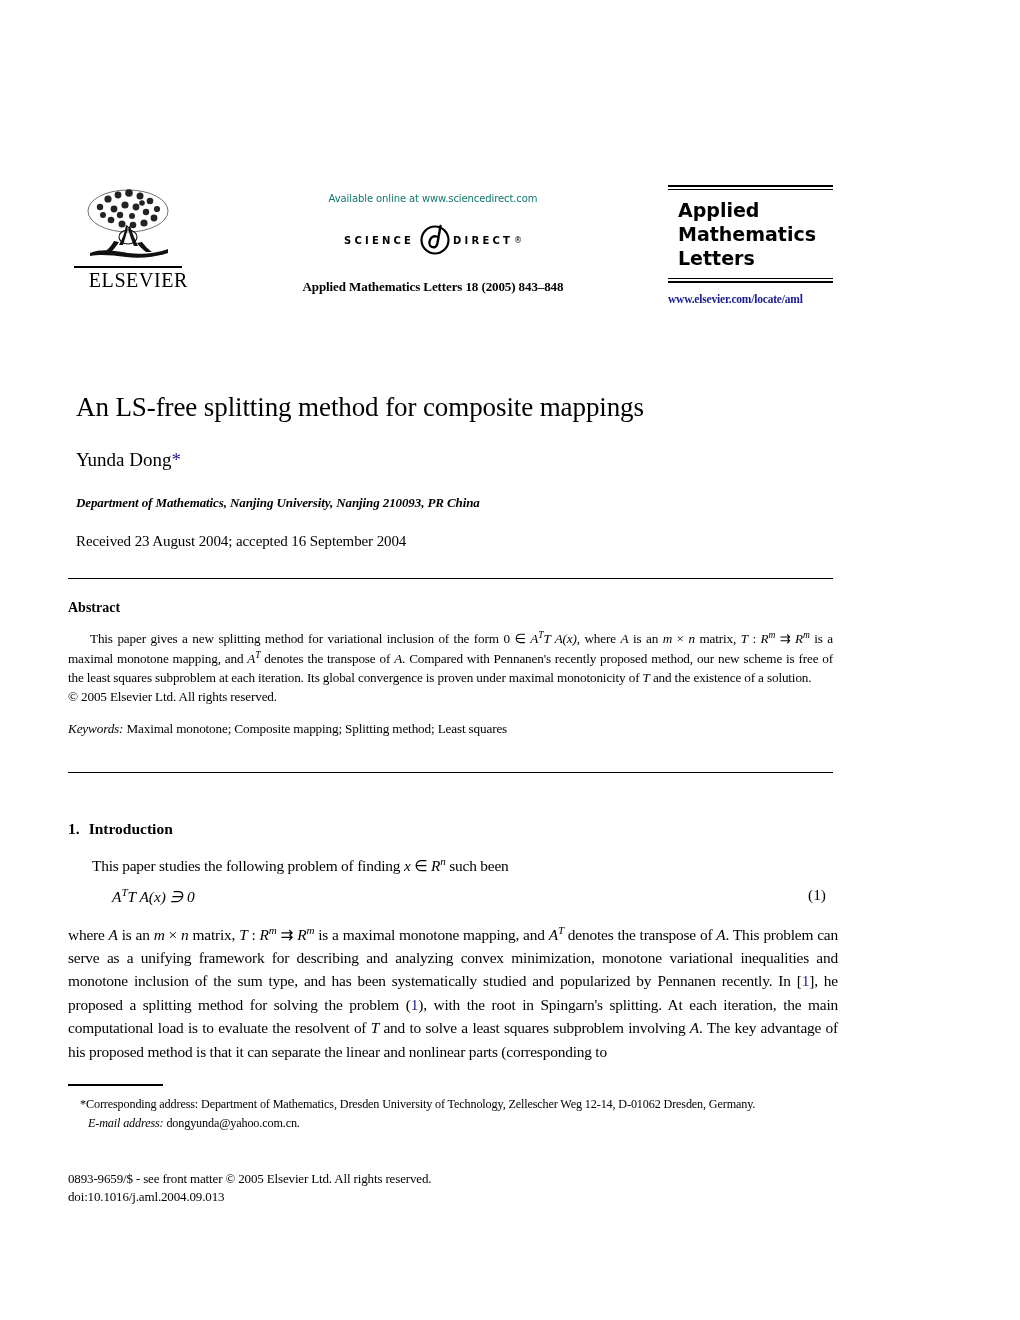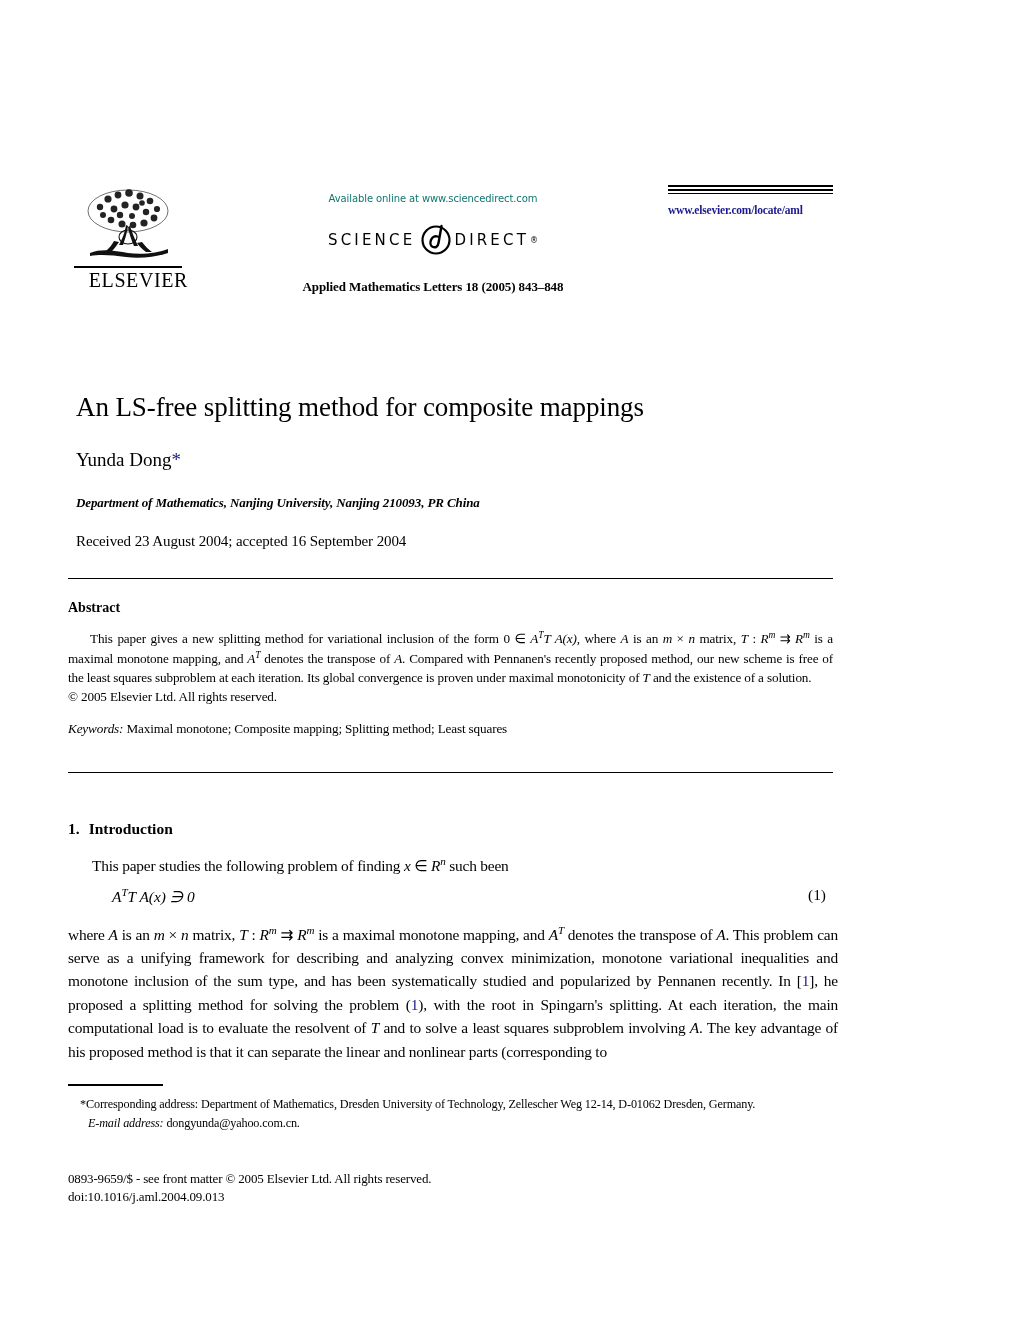--- a/index.html
+++ b/index.html
@@ -72,22 +72,22 @@
   }
   .sd-logo {
     margin-top: 19px;
     display: flex;
     align-items: center;
     justify-content: center;
     gap: 0px;
   }
   .sd-word {
     font-family: "DejaVu Sans", sans-serif;
-    font-weight: normal;
-    font-size: 15px;
+    font-weight: bold;
+    font-size: 10px;
     letter-spacing: 3.2px;
     color: #000;
   }
   .sd-at {
     font-family: "Liberation Serif", serif;
     font-style: italic;
     font-size: 34px;
     line-height: 0.8;
     position: relative;
     top: -2px;
@@ -368,20 +368,25 @@
         <span class="sd-word">DIRECT</span>
         <span class="sd-reg">®</span>
       </div>
       <div class="sd-cite">Applied Mathematics Letters 18 (2005) 843–848</div>
     </div>
 
     <div class="journal-block">
       <div class="jr-rule-top"></div>
       <div class="jr-rule-gap"></div>
       <div class="jr-rule-thin"></div>
+      <div class="journal-title">
+        <div>Applied</div>
+        <div>Mathematics</div>
+        <div>Letters</div>
+      </div>
       <div class="jr-rule-thin"></div>
       <div class="jr-rule-gap"></div>
       <div class="jr-rule-bot"></div>
       <div class="journal-url">www.elsevier.com/locate/aml</div>
     </div>
   </div>
 
   <div class="title-block">
     <h1 class="paper-title">An LS-free splitting method for composite mappings</h1>
     <div class="authors">

